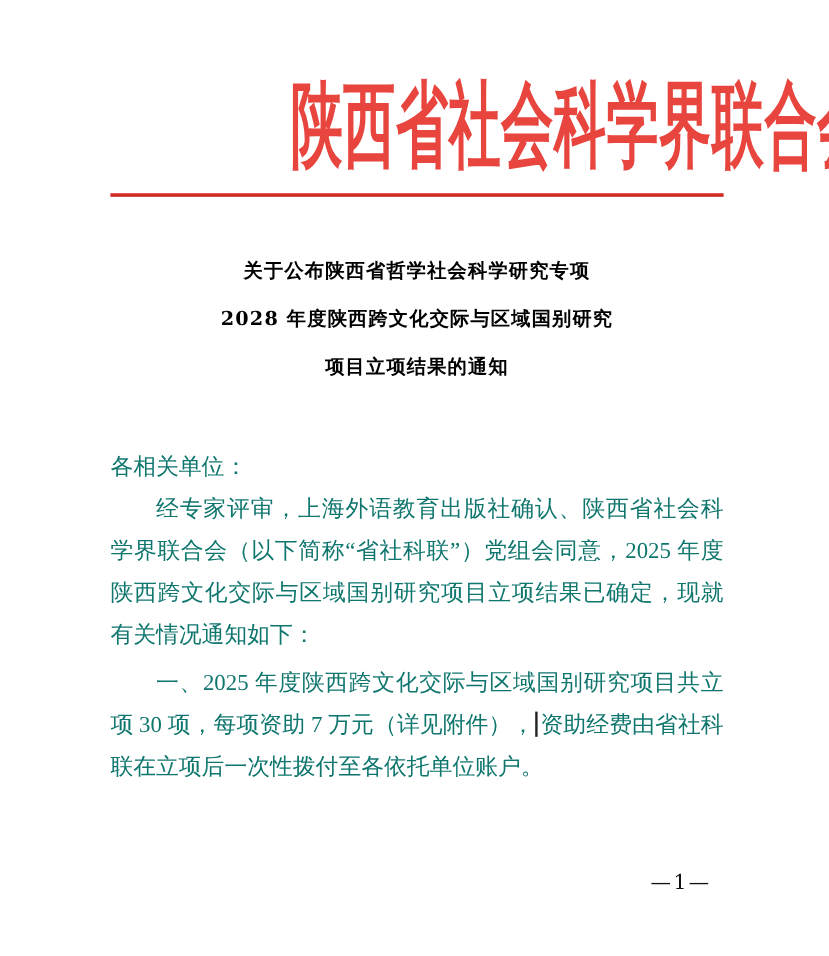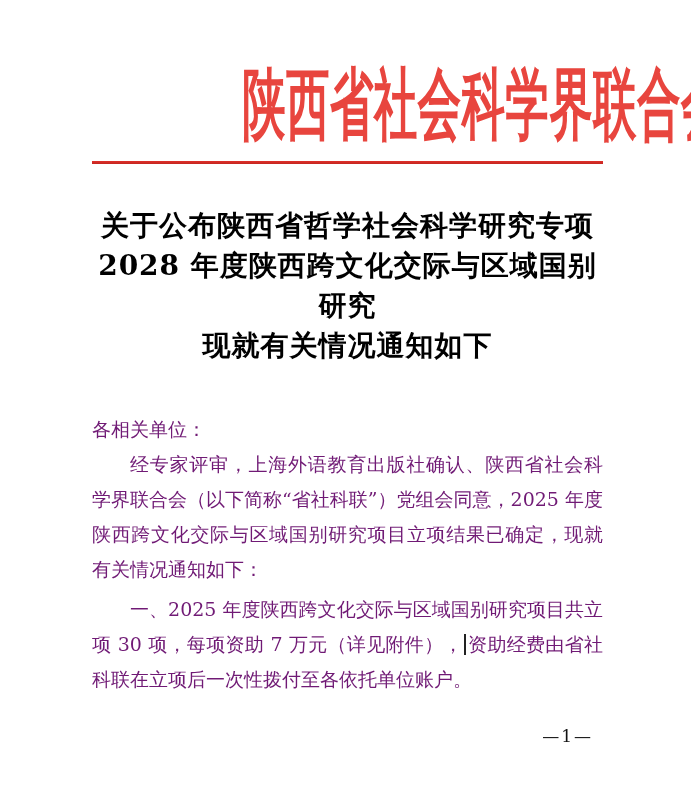--- a/index.html
+++ b/index.html
@@ -47,35 +47,35 @@
     margin-top: 11px;
     height: 3px;
     border: none;
     background: linear-gradient(to bottom, #e0302a, #c22520);
     width: 100%;
   }
   
   .notice-title {
     margin-top: 42px;
     text-align: center;
-    font-size: 28px;
+    font-size: 16px;
     font-weight: 700;
     line-height: 40px;
     color: #000000;
     letter-spacing: 1px;
   }
   
   .body-text {
     margin-top: 46px;
     font-size: 19px;
     line-height: 35px;
     text-align: justify;
-    color: #701a75;
+    color: #0f766e;
   }
-  .body-text p.indent { text-indent: 2em; }
+  .body-text p.indent { text-indent: 2em; font-family: Liberation Serif, serif; }
   .body-text p.gap { margin-top: 5px; }
   .caret {
     display: inline-block;
     width: 2px;
     height: 21px;
     background: #222222;
     vertical-align: -4px;
     margin: 0 2px 0 1px;
   }
   
@@ -96,21 +96,21 @@
   <div class="org-title-wrap">
     <span class="org-title">陕西省社会科学界联合会文件</span>
   </div>
 
 
   <div class="red-line"></div>
 
   <div class="notice-title">
     <div>关于公布陕西省哲学社会科学研究专项</div>
     <div>2028 年度陕西跨文化交际与区域国别研究</div>
-    <div>现就有关情况通知如下</div>
+    <div>项目立项结果的通知</div>
   </div>
 
   <div class="body-text">
     <p>各相关单位：</p>
     <p class="indent">经专家评审，上海外语教育出版社确认、陕西省社会科学界联合会（以下简称“省社科联”）党组会同意，2025 年度陕西跨文化交际与区域国别研究项目立项结果已确定，现就有关情况通知如下：</p>
     <p class="indent gap"><span>一、2025 年度陕西跨文化交际与区域国别研究项目共立项 30 项，每项资助 7 万元（详见附件），</span><span class="caret"></span><span>资助经费由省社科联在立项后一次性拨付至各依托单位账户。</span></p>
   </div>
 
   <div class="page-number">—1—</div>
 

